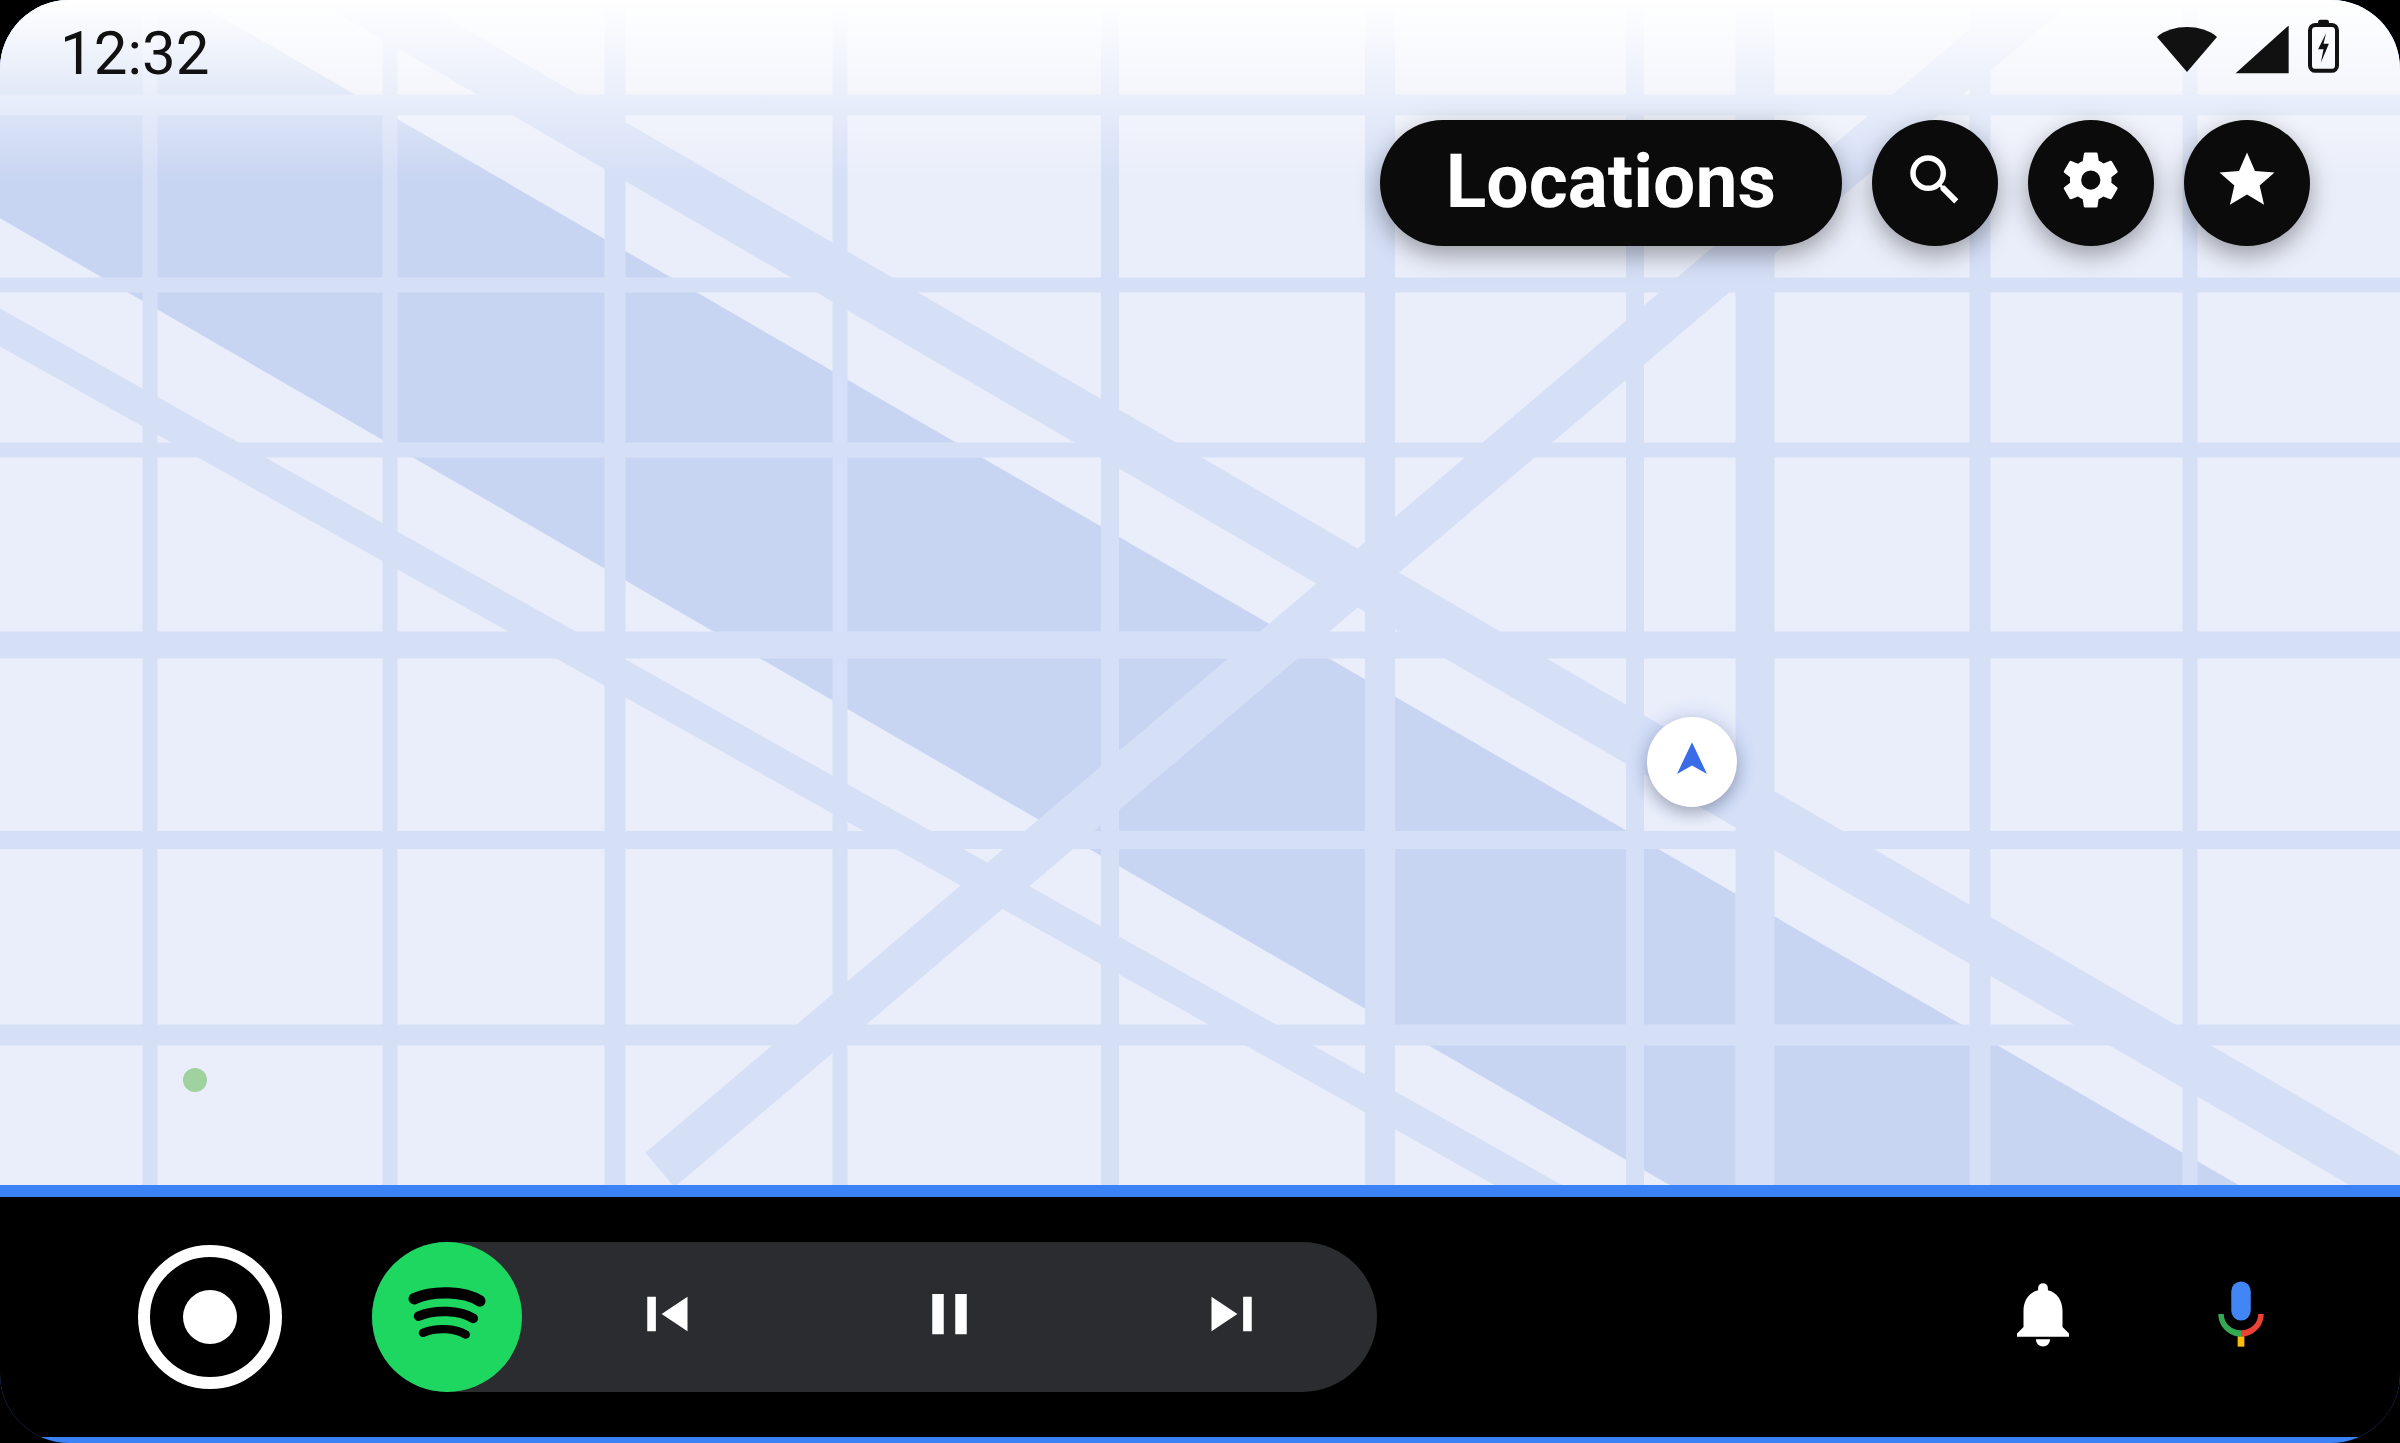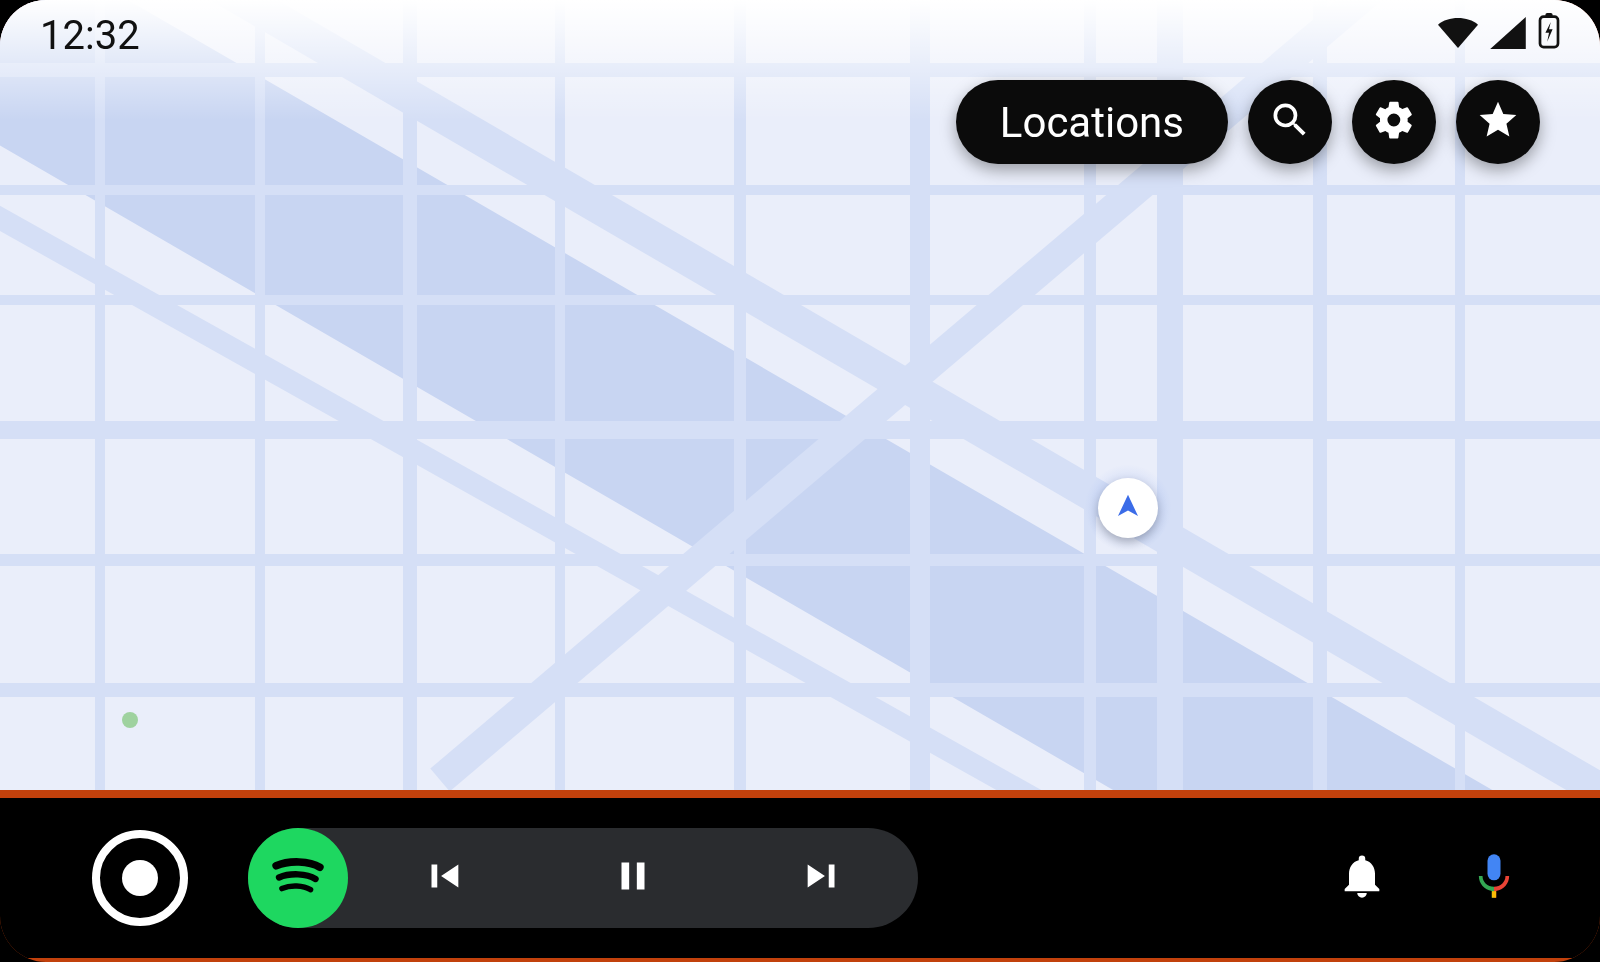--- a/index.html
+++ b/index.html
@@ -2,21 +2,21 @@
 <html><head>
 <meta charset="utf-8">
 <style>
   html,body{
     margin:0;padding:0;width:1600px;height:962px;overflow:hidden;
     font-family:"Roboto","Helvetica Neue",Arial,sans-serif;
     background:#000;
   }
   .screen{
     position:relative;width:100%;height:100%;
-    border-radius:46px;overflow:hidden;background:#c2410c;
+    border-radius:46px;overflow:hidden;background:#3b82f6;
   }
   
   .map{
     position:absolute;left:0;right:0;top:0;height:790px;
     background:#eaeefa;overflow:hidden;
   }
   .map svg{position:absolute;left:0;top:0;width:1600px;height:790px;}
   .map::before{
     content:"";position:absolute;left:0;right:0;top:0;height:120px;
     background:linear-gradient(#ffffff 0%,rgba(255,255,255,0) 100%);
@@ -28,21 +28,21 @@
     display:flex;align-items:center;justify-content:space-between;
     padding:0 40px 0 40px;font-size:40px;color:#111;
   }
   .status-icons{display:flex;align-items:center;gap:12px;}
   
   .toolbar{
     position:absolute;top:80px;right:60px;z-index:6;
     display:flex;align-items:center;gap:20px;
   }
   .pill{
-    background:#0b0b0b;color:#fff;font-weight:400;font-size:42px;
+    background:#0b0b0b;color:#fff;font-weight:700;font-size:50px;
     height:84px;padding:0 44px;border-radius:42px;
     display:flex;align-items:center;justify-content:center;
     box-shadow:0 6px 16px rgba(0,0,0,.35);
   }
   .circle-btn{
     width:84px;height:84px;border-radius:50%;background:#0b0b0b;
     display:flex;align-items:center;justify-content:center;
     box-shadow:0 6px 16px rgba(0,0,0,.35);
   }
   .circle-btn svg{width:44px;height:44px;fill:#fff;}

